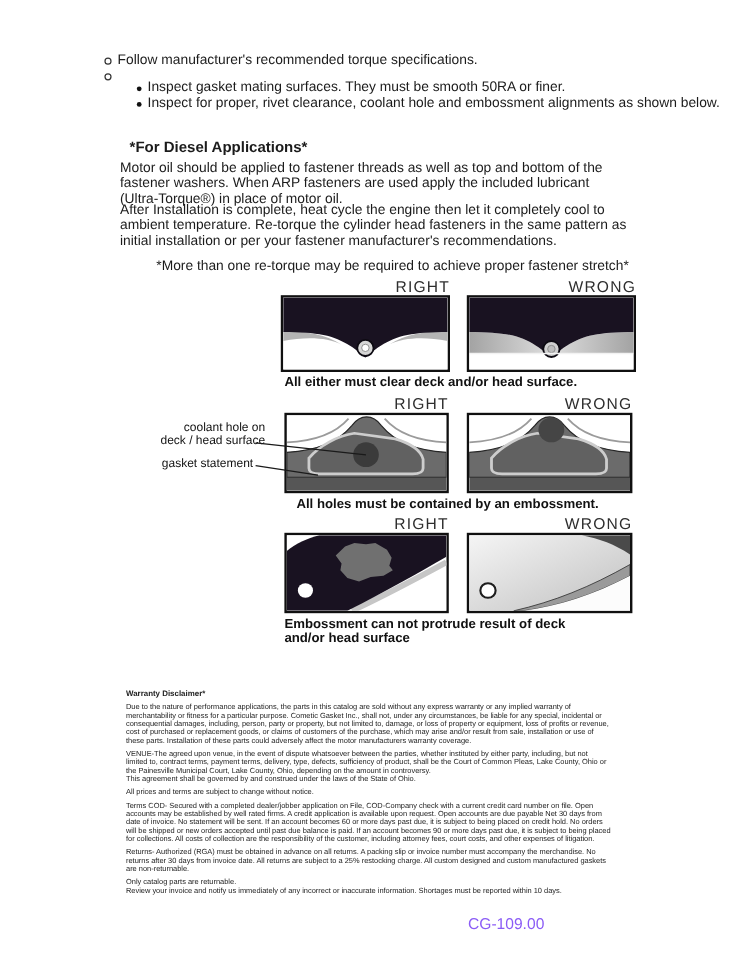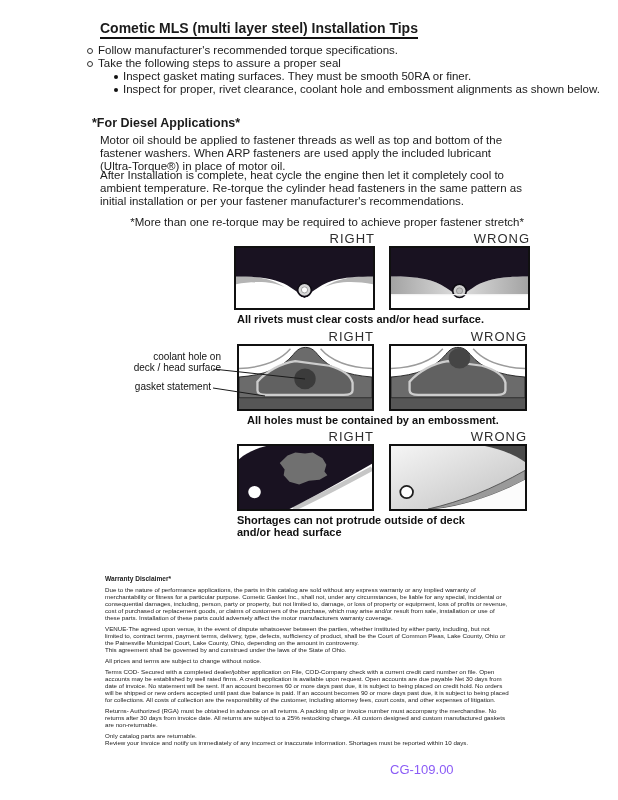--- a/index.html
+++ b/index.html
@@ -22,42 +22,40 @@
   .fine{font-size:6.2px;line-height:7px;width:404px;color:#222;}
   .fine p{margin:0 0 4px 0;}
   .fh{font-weight:bold;font-size:6.6px;margin:0 0 6px 0;}
   .code{font-size:13px;color:#8b5cf6;}
 </style>
 </head>
 <body>
 
 <div class="page">
 
-  <div class="abs title" style="left:100px;top:20px;">Cometic MLS (multi layer steel) Installation Tips</div>
 
   <div class="abs bullets" style="left:87px;top:44px;">
     <div class="b-row">
       <span class="dot-o"></span>
       <span>Follow manufacturer's recommended torque specifications.</span>
     </div>
     <div class="b-row">
       <span class="dot-o"></span>
-      <span>Take the following steps to assure a proper seal</span>
     </div>
     <div class="b-row sub">
       <span class="dot-f"></span>
       <span>Inspect gasket mating surfaces.  They must be smooth 50RA or finer.</span>
     </div>
     <div class="b-row sub">
       <span class="dot-f"></span>
       <span>Inspect for proper, rivet clearance, coolant hole and embossment alignments as shown below.</span>
     </div>
   </div>
 
-  <div class="abs h2" style="left:92px;top:116px;">*For Diesel Applications*</div>
+  <div class="abs h2" style="left:108px;top:116px;">*For Diesel Applications*</div>
   <div class="abs para" style="left:100px;top:134px;">Motor oil should be applied to fastener threads as well as top and bottom of the fastener washers. When ARP fasteners are used apply the included lubricant (Ultra-Torque®) in place of motor oil.</div>
   <div class="abs para" style="left:100px;top:169px;">After Installation is complete, heat cycle the engine then let it completely cool to ambient temperature. Re-torque the cylinder head fasteners in the same pattern as initial installation or per your fastener manufacturer's recommendations.</div>
   <div class="abs para" style="left:100px;top:216px;text-align:right;">*More than one re-torque may be required to achieve proper fastener stretch*</div>
 
   <div class="abs dlabel" style="left:234px;top:231px;width:141px;">RIGHT</div>
   <div class="abs dlabel" style="left:389px;top:231px;width:141px;">WRONG</div>
 
   <div class="abs panel" style="left:234px;top:246px;width:141px;height:64px;">
     <svg viewBox="0 0 141 63" preserveAspectRatio="none">
       <rect width="141" height="63" fill="#ffffff"></rect>
@@ -80,21 +78,21 @@
       </defs>
       <rect width="141" height="63" fill="#ffffff"></rect>
       <path d="M0,30 C29,30 44,33 57,42 C65,47 67,51 70.5,52.5 C74,51 76,47 84,42 C97,33 112,30 141,30 L141,49 L0,49 Z" fill="url(#deckg)"></path>
       <path d="M0,0 H141 V30 C112,30 97,33 84,42 C76,47 74,51 70.5,52.5 C67,51 65,47 57,42 C44,33 29,30 0,30 Z" fill="#191221"></path>
       <circle cx="70.5" cy="45" r="7" fill="#cfcfcf" stroke="#0d0a12" stroke-width="1.6"></circle>
       <circle cx="70.5" cy="45" r="3.2" fill="#bdbdbd" stroke="#8a8a8a" stroke-width="0.8"></circle>
       <line x1="0" y1="49" x2="141" y2="49" stroke="#f2f2f2" stroke-width="1.3"></line>
     </svg>
   </div>
 
-  <div class="abs cap" style="left:237px;top:313px;">All rivets must clear costs and/or head surface.</div>
+  <div class="abs cap" style="left:237px;top:313px;">All either must clear deck and/or head surface.</div>
 
   <div class="abs dlabel" style="left:237px;top:329px;width:137px;">RIGHT</div>
   <div class="abs dlabel" style="left:389px;top:329px;width:138px;">WRONG</div>
 
   <div class="abs ann" style="left:99px;top:351px;">
     <div>coolant hole on</div>
     <div>deck / head surface</div>
   </div>
   <div class="abs ann" style="left:89px;top:381px;">
     <div>gasket statement</div>
@@ -154,21 +152,21 @@
       </defs>
       <rect width="137" height="67" fill="url(#g3)"></rect>
       <path d="M96,0 L137,0 L137,17 C124,8 111,3 96,0 Z" fill="#4a4a4a"></path>
       <path d="M38,67 C72,59 103,46 137,26 L137,36 C106,53 76,63 46,67 Z" fill="#9a9a9a" stroke="#3d3d3d" stroke-width="0.8"></path>
       <path d="M46,67 C76,63 106,53 137,36 L137,67 Z" fill="#fcfcfc"></path>
       <circle cx="16" cy="49" r="6.5" fill="#ffffff" stroke="#1e1e1e" stroke-width="1.8"></circle>
     </svg>
   </div>
 
   <div class="abs cap" style="left:237px;top:514px;">
-    <div>Shortages can not protrude outside of deck</div>
+    <div>Embossment can not protrude result of deck</div>
     <div>and/or head surface</div>
   </div>
 
   <div class="abs fine" style="left:105px;top:575px;">
     <p class="fh">Warranty Disclaimer*</p>
     <p>Due to the nature of performance applications, the parts in this catalog are sold without any express warranty or any implied warranty of merchantability or fitness for a particular purpose.  Cometic Gasket Inc., shall not, under any circumstances, be liable for any special, incidental or consequential damages, including, person, party or property, but not limited to, damage, or loss of property or equipment, loss of profits or revenue, cost of purchased or replacement goods, or claims of customers of the purchase, which may arise and/or result from sale, installation or use of these parts.  Installation of these parts could adversely affect the motor manufacturers warranty coverage.</p>
     <p style="margin-bottom:0;">VENUE-The agreed upon venue, in the event of dispute whatsoever between the parties, whether instituted by either party, including, but not limited to, contract terms, payment terms, delivery, type, defects, sufficiency of product, shall be the Court of Common Pleas, Lake County, Ohio or the Painesville Municipal Court, Lake County, Ohio, depending on the amount in controversy.</p>
     <p>This agreement shall be governed by and construed under the laws of the State of Ohio.</p>
     <p>All prices and terms are subject to change without notice.</p>
     <p>Terms COD- Secured with a completed dealer/jobber application on File, COD-Company check with a current credit card number on file.  Open accounts may be established by well rated firms.  A credit application is available upon request.  Open accounts are due payable Net 30 days from date of invoice.  No statement will be sent.  If an account becomes 60 or more days past due, it is subject to being placed on credit hold.  No orders will be shipped or new orders accepted until past due balance is paid.  If an account becomes 90 or more days past due, it is subject to being placed for collections.  All costs of collection are the responsibility of the customer, including attorney fees, court costs, and other expenses of litigation.</p>

